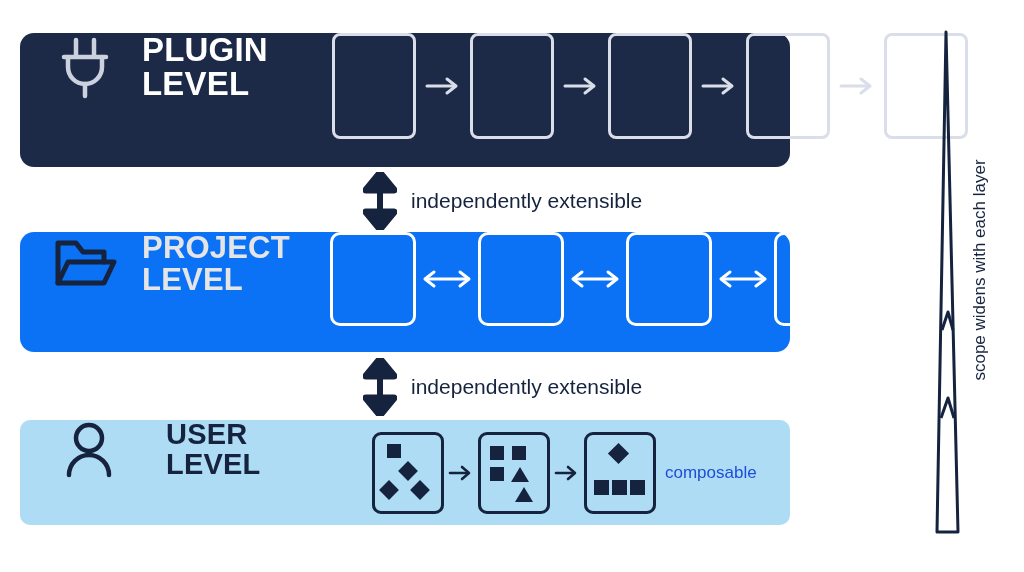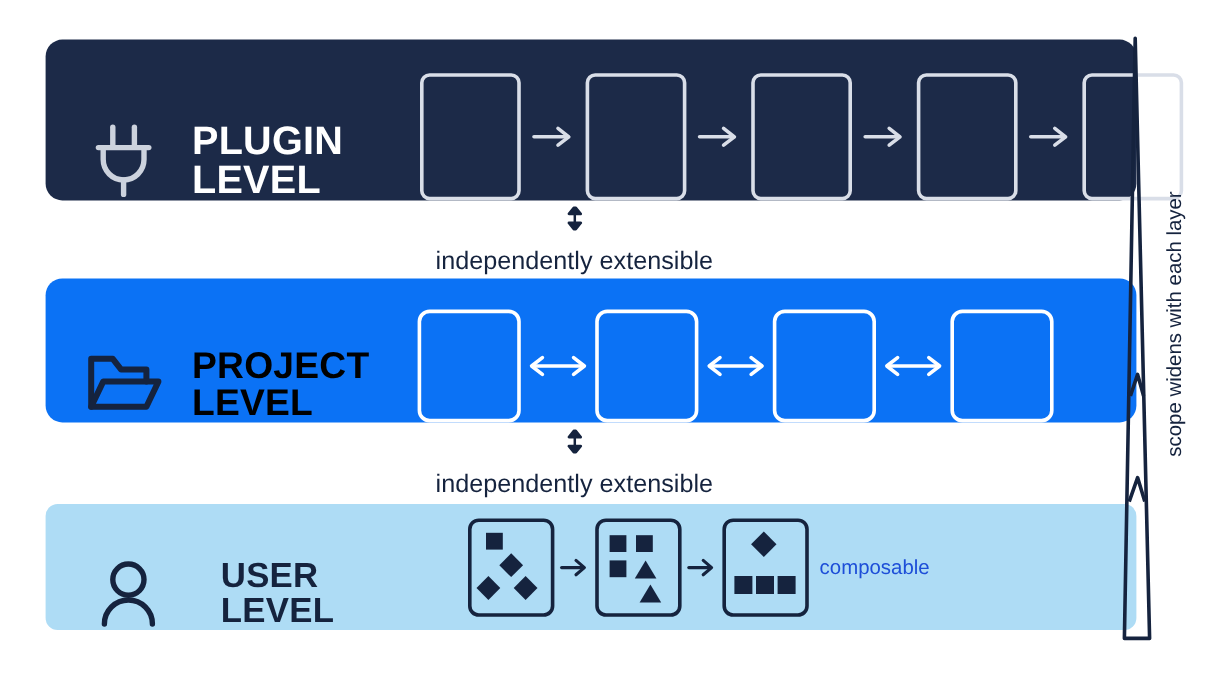--- a/index.html
+++ b/index.html
@@ -3,30 +3,30 @@
 <meta charset="utf-8">
 <style>
   html,body{margin:0;padding:0;}
   body{
     width:1024px;height:572px;background:#ffffff;position:relative;overflow:hidden;
     font-family:"Liberation Sans","DejaVu Sans",sans-serif;
   }
   .stage{position:absolute;inset:0;}
 
   
-  .band{position:absolute;left:38px;width:909px;border-radius:14px;display:flex;align-items:flex-end;}
+  .band{position:absolute;left:20px;width:770px;border-radius:14px;display:flex;align-items:flex-start;}
   .band.plugin{top:33px;height:134px;background:#1c2a48;}
   .band.project{top:232px;height:120px;background:#0b72f5;}
   .band.user{top:420px;height:105px;background:#aedcf5;border-radius:10px;}
 
   .band-head{display:flex;align-items:center;flex:0 0 auto;}
   .band .icon-wrap{display:flex;align-items:center;justify-content:center;}
   .band .title{font-weight:bold;line-height:1.02;letter-spacing:.2px;}
   .plugin .title{color:#ffffff;font-size:33px;}
-  .project .title{color:#000000;font-size:31px;}
+  .project .title{color:#e5e5e5;font-size:31px;}
   .user .title{color:#15233e;font-size:29px;}
   .title span{display:block;}
 
   .plugin .band-head{margin-left:34px;gap:26px;}
   .project .band-head{margin-left:32px;gap:24px;}
   .user   .band-head{margin-left:40px;gap:48px;}
 
   
   .nodes{position:absolute;display:flex;align-items:center;}
   .plugin .nodes{left:312px;}
@@ -47,21 +47,21 @@
   .card .dia{position:absolute;background:#15233e;transform:rotate(45deg);}
   .card .tri{position:absolute;width:0;height:0;background:none;
              border-left:9px solid transparent;border-right:9px solid transparent;
              border-bottom:15px solid #15233e;}
   .card-arrow{width:34px;display:flex;align-items:center;justify-content:center;}
 
   .composable{position:absolute;left:645px;top:50%;transform:translateY(-50%);
               color:#1d4ed8;font-size:17px;white-space:nowrap;}
 
   
-  .connector{position:absolute;display:flex;align-items:center;gap:14px;flex-direction:column;}
+  .connector{position:absolute;display:flex;align-items:center;gap:14px;}
   .connector.c1{left:363px;top:172px;height:58px;}
   .connector.c2{left:363px;top:358px;height:58px;}
   .connector .ctext{color:#15233e;font-size:21px;white-space:nowrap;}
 
   
   .scope{position:absolute;left:932px;top:30px;width:40px;height:512px;}
   .scope-label{position:absolute;left:960px;top:0;height:540px;width:40px;
                display:flex;align-items:center;justify-content:center;}
   .scope-label span{
      transform:rotate(-90deg);white-space:nowrap;color:#15233e;font-size:17px;}

